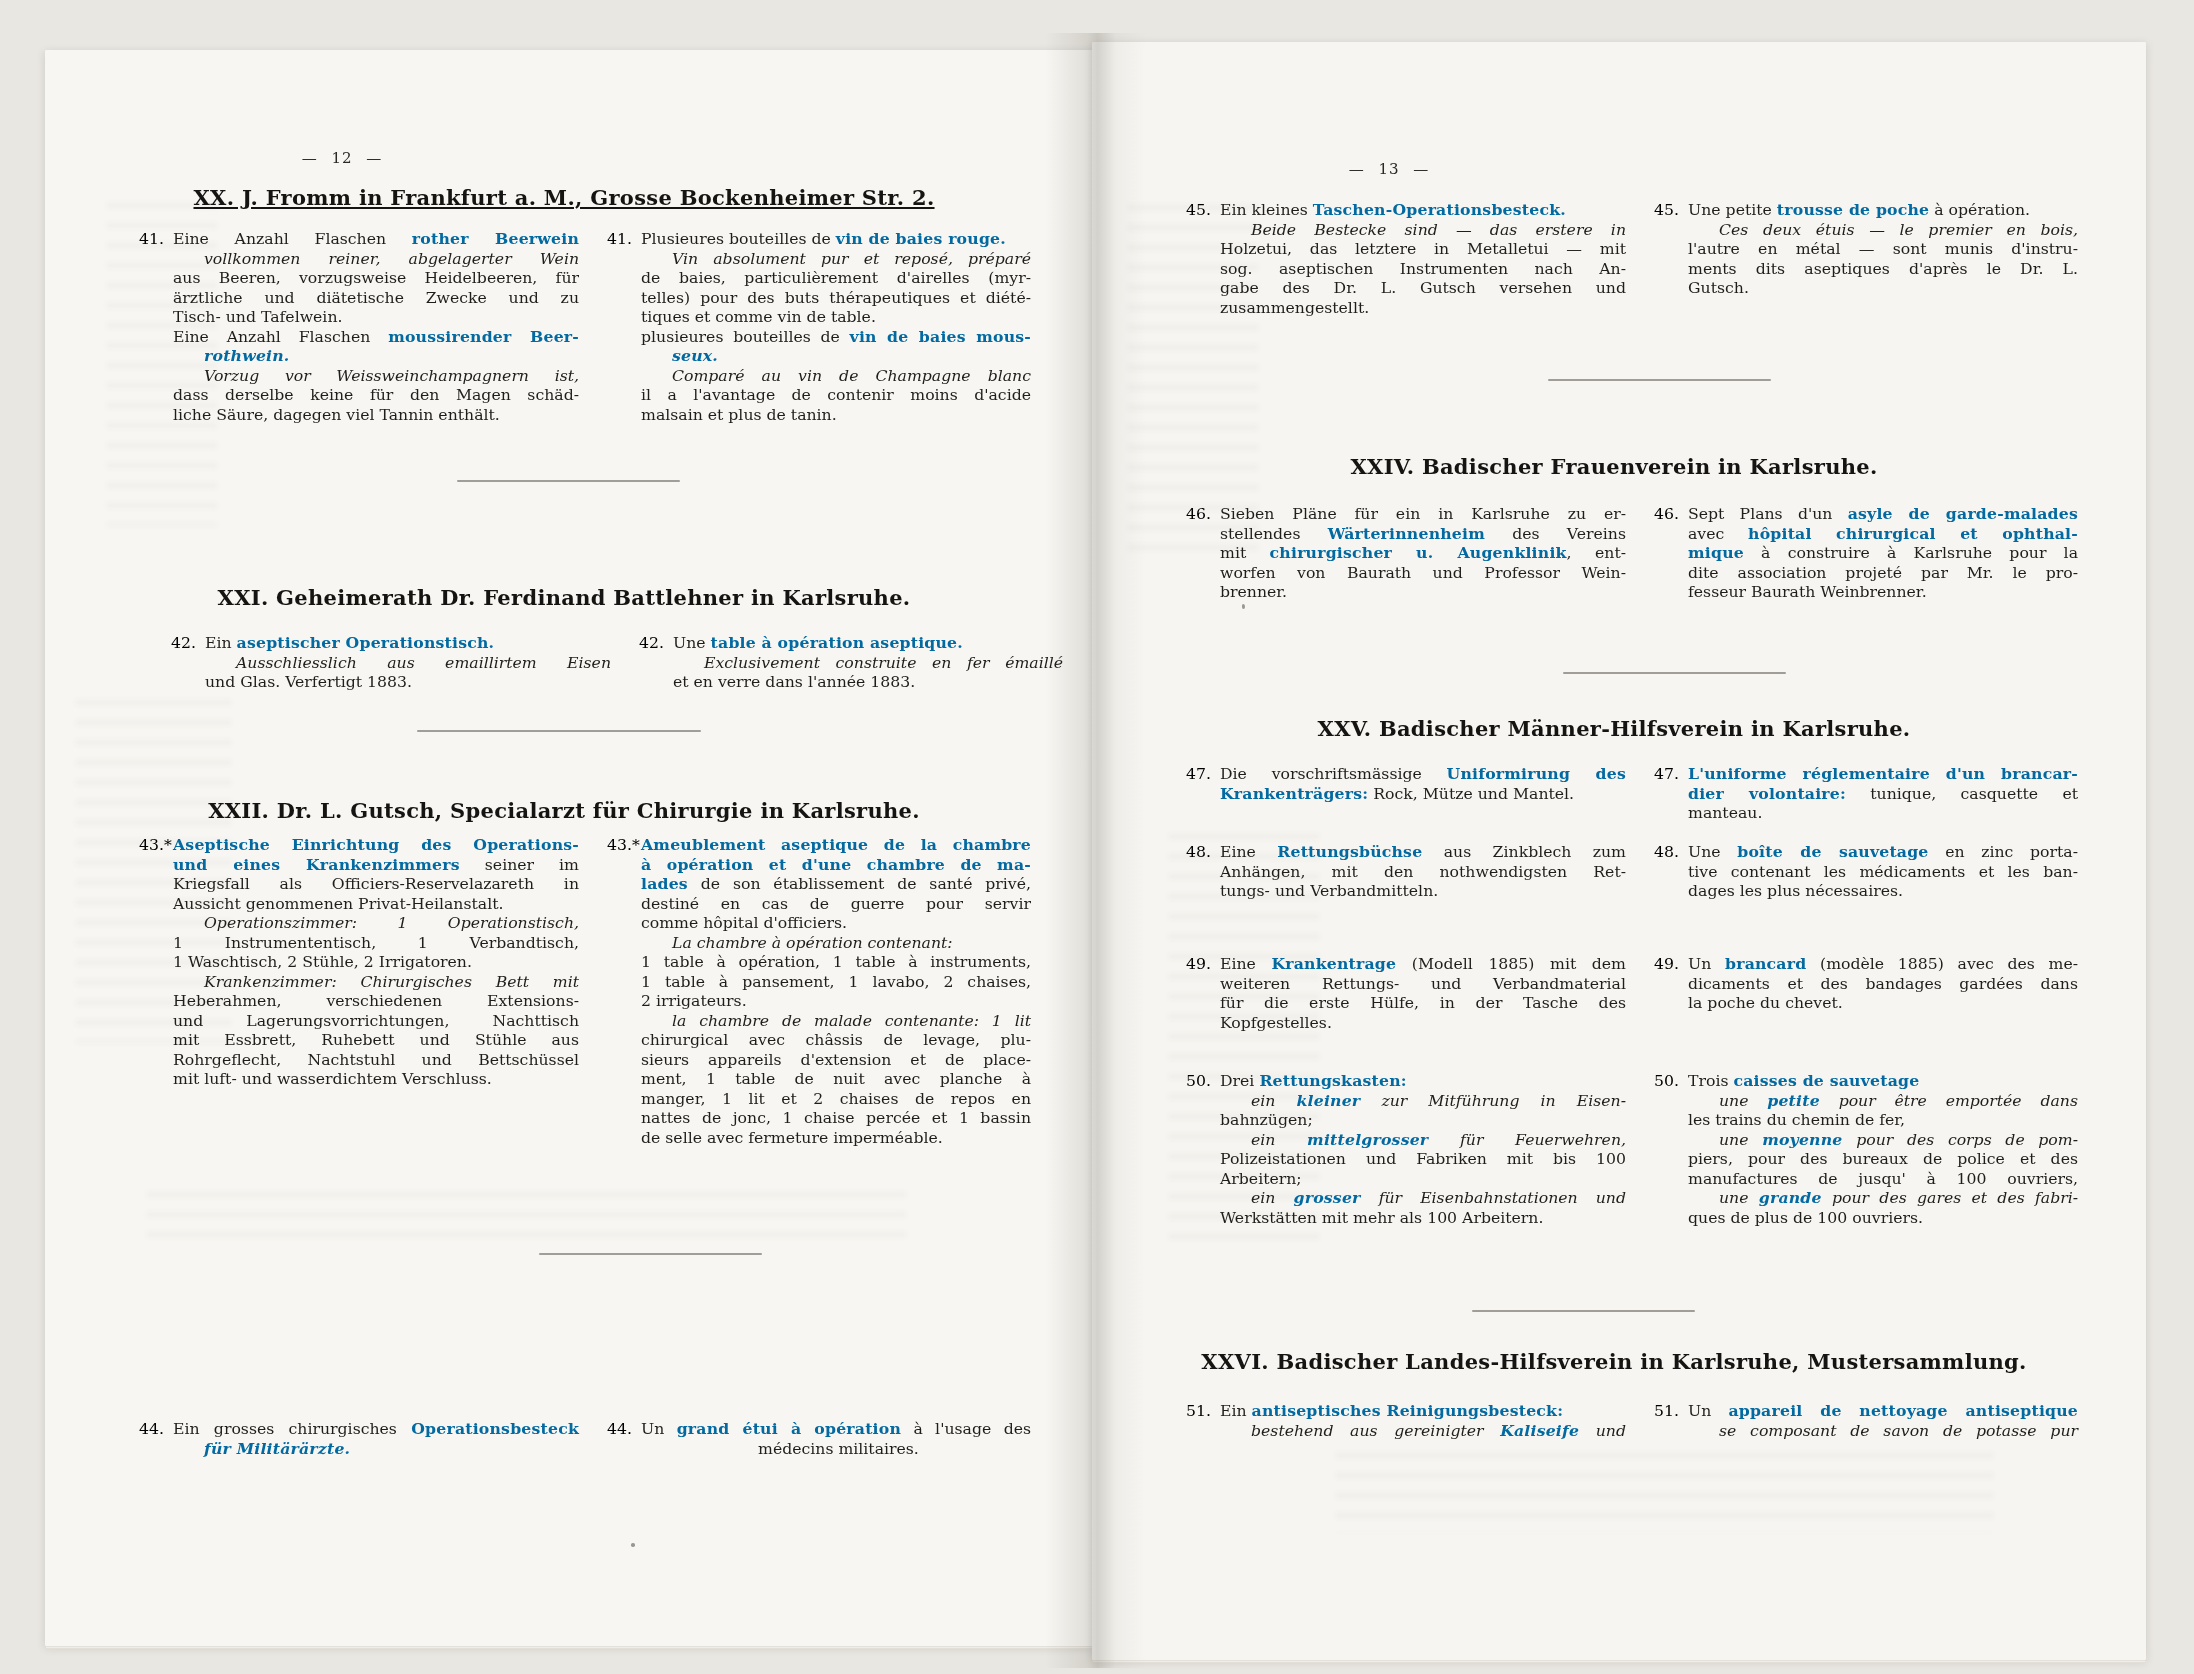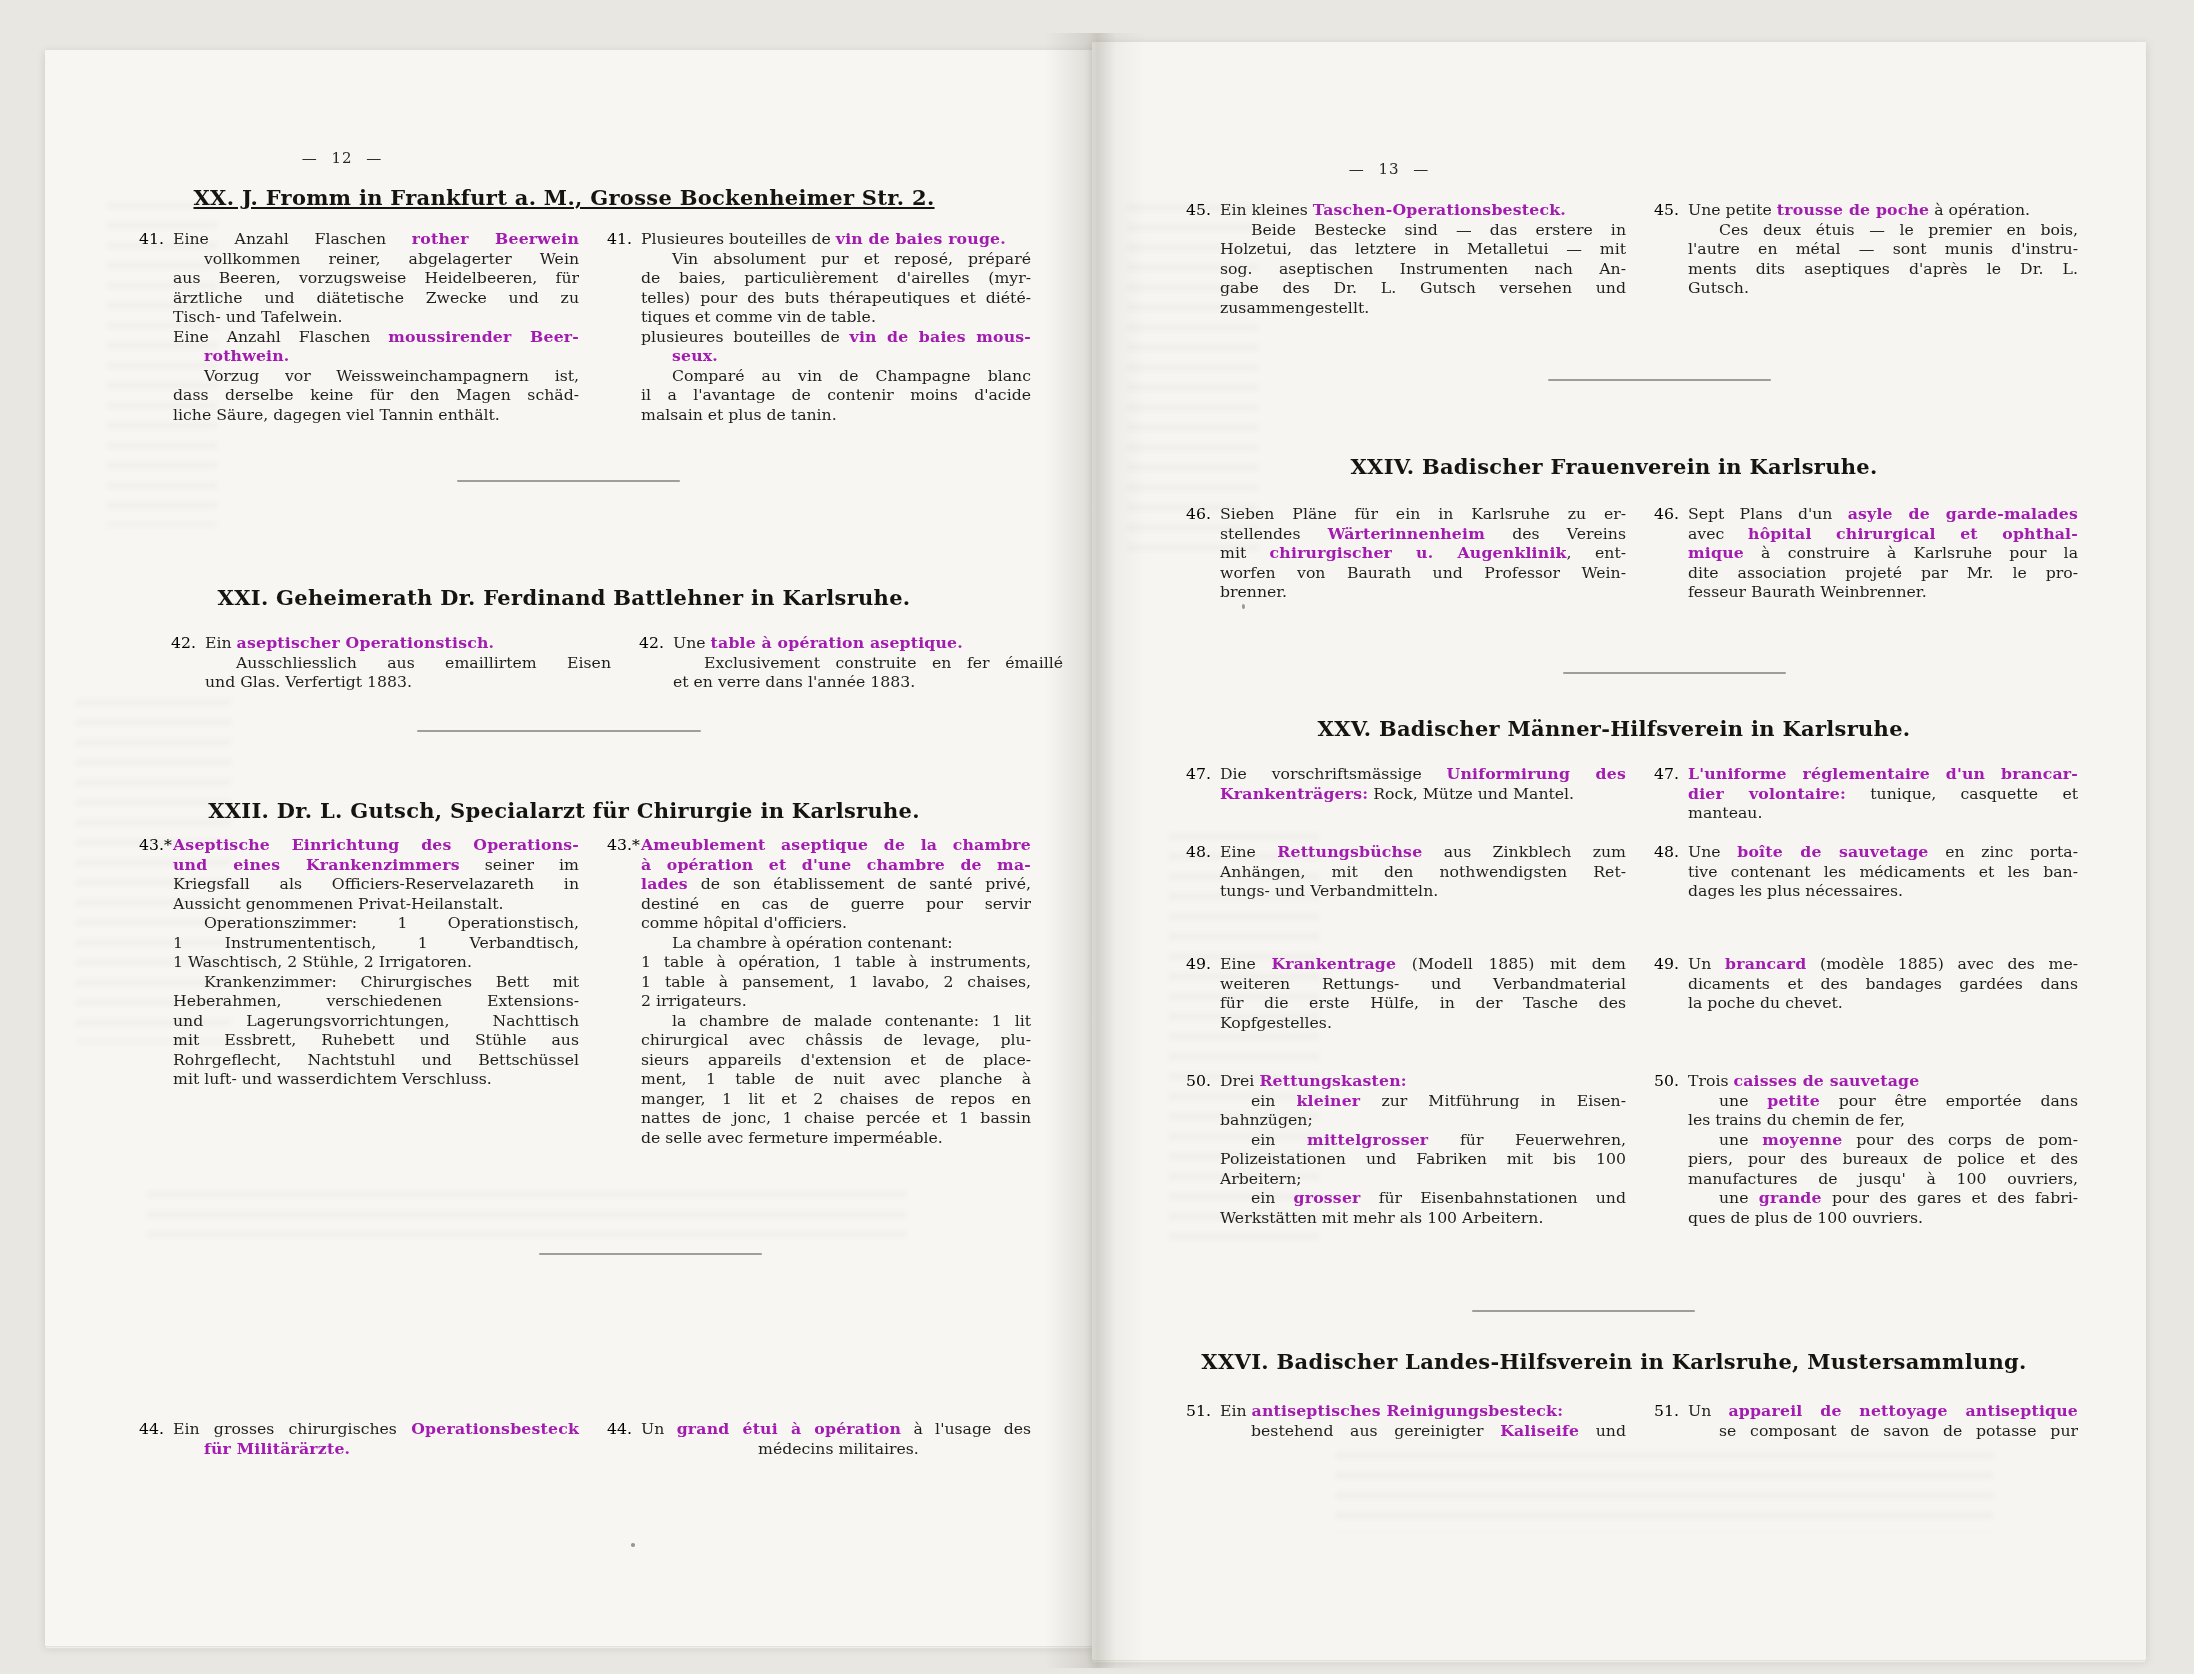--- a/index.html
+++ b/index.html
@@ -30,23 +30,23 @@
   .heading .ln{text-align:center;text-align-last:center;text-indent:0;}
   .item{
     position:absolute;left:0;display:grid;
     grid-template-columns:34px 406px 28px 34px 390px;
     padding-left:94px;font-size:15.7px;
   }
   .num{text-align:left;color:#000000;}
   .coltext{color:#201e1b;}
   .ln{line-height:19.5px;text-align:justify;text-align-last:justify;}
   .ln.nj{text-align-last:left;}
-  .ln.ind1{text-indent:31px;}
+  .ln.ind1{text-indent:31px;font-style:italic;}
   .ln.ind2{text-indent:117px;}
-  .ln b{color:#a21caf;letter-spacing:0.2px;}
+  .ln b{color:#0369a1;letter-spacing:0.2px;}
   .sep{
     position:absolute;left:50%;width:223px;margin-left:-112px;height:1.5px;
     background:#4a463f;opacity:.5;border-radius:1px;
   }
   .bleed{
     position:absolute;z-index:0;pointer-events:none;opacity:.55;filter:blur(2.5px);
     background:repeating-linear-gradient(180deg, rgba(70,65,55,.055) 0px, rgba(70,65,55,.055) 6.6px, rgba(70,65,55,0) 6.6px, rgba(70,65,55,0) 20px);
   }
   .speck{position:absolute;width:3.5px;height:3.5px;border-radius:50%;background:#4c483f;opacity:.55;z-index:2;}
 </style>

